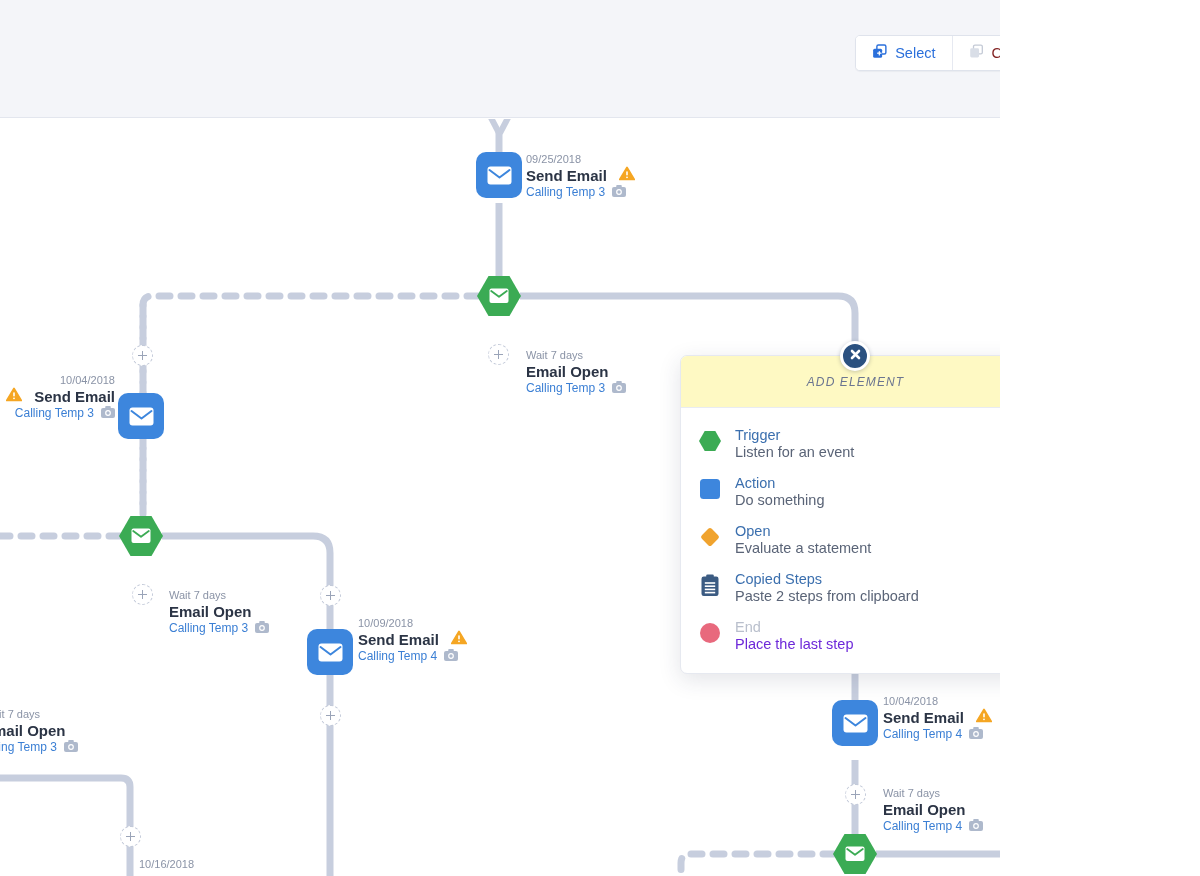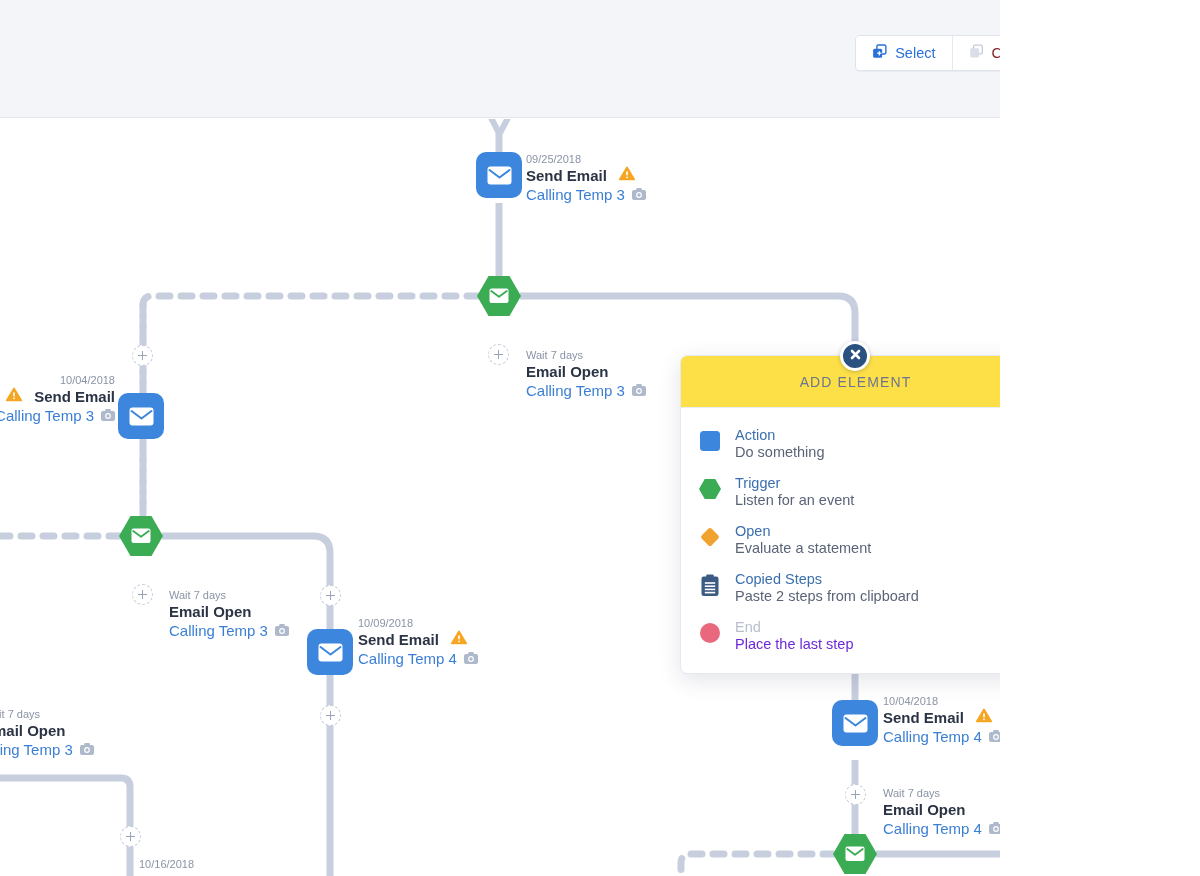--- a/index.html
+++ b/index.html
@@ -66,21 +66,21 @@
   
   .node-label { position: absolute; line-height: 1.28; white-space: nowrap; }
   .node-label .date { font-size: 11px; color: #8a93a6; }
   .node-label .title {
     font-size: 15px; font-weight: bold; color: #2b3445;
     display: flex; align-items: center; gap: 12px;
   }
   .node-label.right-align .title { justify-content: flex-end; }
   .node-label.right-align { text-align: right; }
   .node-label .sub {
-    font-size: 15px; color: #3b7fd4;
+    font-size: 12px; color: #3b7fd4;
     display: flex; align-items: flex-start; gap: 7px;
   }
   .node-label.right-align .sub { justify-content: flex-end; }
   .cam { display:block; flex:0 0 auto; }
 
   
   .plus {
     position: absolute; width: 21px; height: 21px; border-radius: 50%;
     border: 1.6px dashed #c3cad9; background: #fff;
     display: flex; align-items: center; justify-content: center;
@@ -95,24 +95,24 @@
   
   .popup {
     position: absolute; left: 680px; top: 355px; width: 351px;
     background: #fff;
     border: 1px solid #e6e9f0;
     border-radius: 7px;
     box-shadow: 0 6px 22px rgba(40,50,80,.13);
     overflow: hidden;
   }
   .popup-head {
-    height: 52px; background: #fde047;
+    height: 52px; background: #fef9c3;
     border-bottom: 1px solid #e9ecf2;
     display: flex; align-items: center; justify-content: center;
-    font-size: 14px; letter-spacing: 1.1px; color: #6b7590; font-weight: 500;
+    font-size: 12px; letter-spacing: 1.1px; color: #6b7590; font-weight: 500; font-style: italic;
   }
   .popup-body { padding: 11px 0 14px 0; }
   .popup-item {
     display: flex; align-items: flex-start; gap: 13px;
     padding: 7px 20px 7px 17px; cursor: pointer;
   }
   .popup-item.disabled { cursor: default; }
   .popup-item .glyph { width: 24px; height: 30px; display:flex; align-items:center; justify-content:center; flex:0 0 24px; }
   .popup-item .txt { display: flex; flex-direction: column; gap: 1px; padding-top: 1px; }
   .popup-item .name { font-size: 14.5px; color: #3b6fae; }
@@ -454,39 +454,39 @@
         </svg>
       </div>
     </div>
 
     <div class="popup" style="top:236px;">
       <div class="popup-head">ADD ELEMENT</div>
       <div class="popup-body">
 
         <div class="popup-item">
           <span class="glyph">
+            <svg width="24" height="22" viewBox="0 0 24 22">
+                <path d="M6.7 1 H17.3 L23 11 L17.3 21 H6.7 L1 11 Z" fill="#3bab54"></path>
+              </svg>
+          </span>
+          <span class="txt">
+            <span class="name">Trigger</span>
+            <span class="desc">Listen for an event</span>
+          </span>
+        </div>
+
+        <div class="popup-item">
+          <span class="glyph">
             <svg width="22" height="22" viewBox="0 0 22 22">
                 <rect x="1" y="1" width="20" height="20" rx="3.5" fill="#3d86dd"></rect>
               </svg>
           </span>
           <span class="txt">
             <span class="name">Action</span>
             <span class="desc">Do something</span>
-          </span>
-        </div>
-
-        <div class="popup-item">
-          <span class="glyph">
-            <svg width="24" height="22" viewBox="0 0 24 22">
-                <path d="M6.7 1 H17.3 L23 11 L17.3 21 H6.7 L1 11 Z" fill="#3bab54"></path>
-              </svg>
-          </span>
-          <span class="txt">
-            <span class="name">Trigger</span>
-            <span class="desc">Listen for an event</span>
           </span>
         </div>
 
         <div class="popup-item">
           <span class="glyph">
             <svg width="22" height="22" viewBox="0 0 22 22">
                 <rect x="4" y="4" width="14" height="14" rx="2.5" fill="#f0a32e" transform="rotate(45 11 11)"></rect>
               </svg>
           </span>
           <span class="txt">

